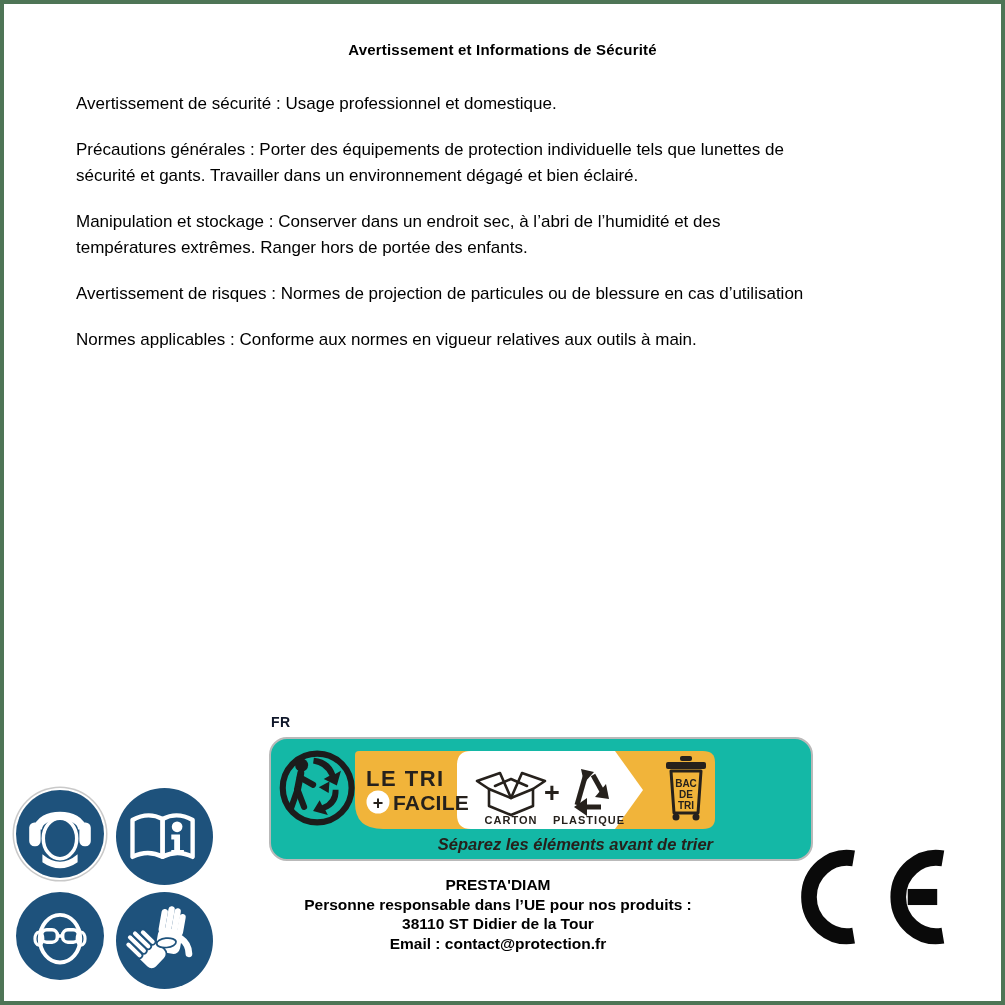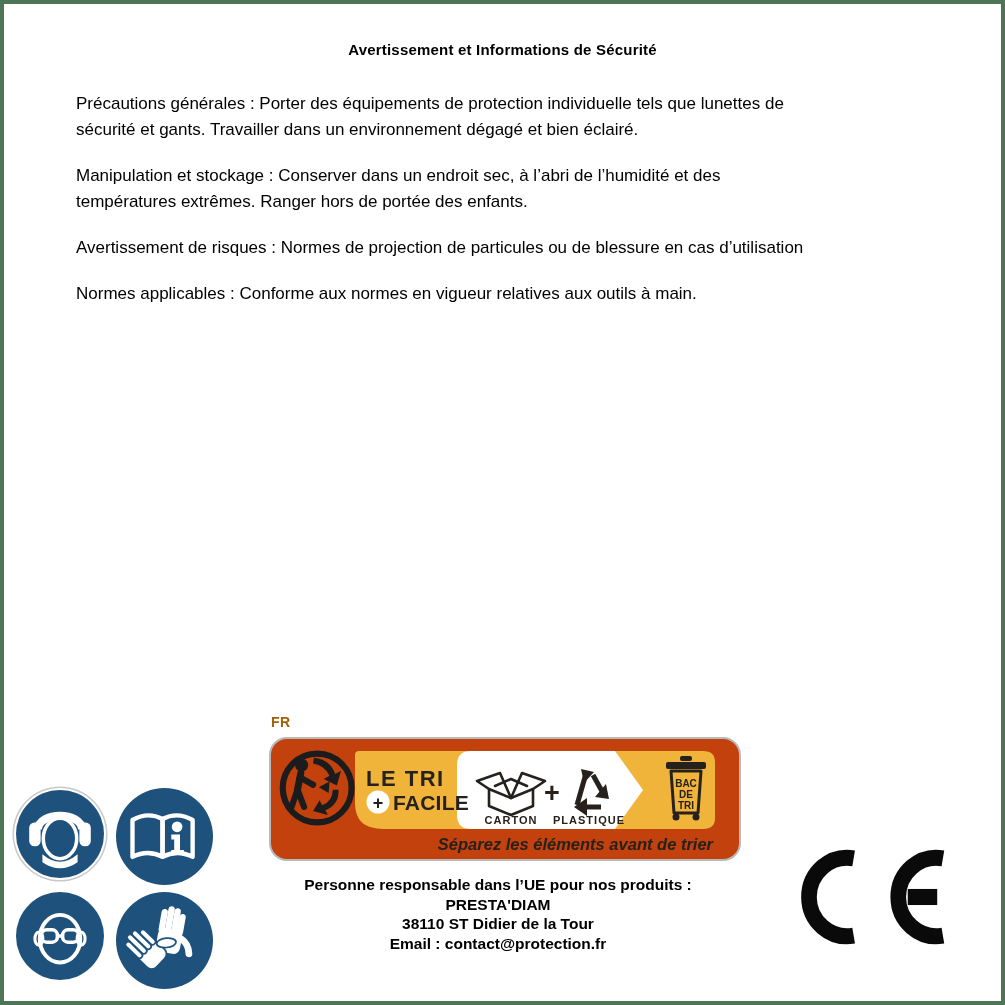--- a/index.html
+++ b/index.html
@@ -17,24 +17,24 @@
   .content p { margin:0 0 20px 0; }
   .content .line { font-size:17px; line-height:26px; white-space:nowrap; }
 
   
   .sign { position:absolute; border-radius:50%; }
   .sign svg { display:block; width:100%; height:100%; }
   .sign.ringed { box-shadow:0 0 0 2px #fff, 0 0 0 3.5px #c9c9c9; }
   .front-glove { fill:#fff; stroke:#1e527c; stroke-width:1.8px; }
 
   
-  .fr-tag { position:absolute; left:267px; top:710px; font-size:14px; font-weight:bold; letter-spacing:.5px; color:#a16207; }
+  .fr-tag { position:absolute; left:267px; top:710px; font-size:14px; font-weight:bold; letter-spacing:.5px; color:#0f172a; }
   .tri-label {
-    position:absolute; left:265px; top:733px; width:472px; height:124px;
-    background:#c2410c; border:2px solid #b9b9b9; border-radius:18px;
+    position:absolute; left:265px; top:733px; width:544px; height:124px;
+    background:#14b8a6; border:2px solid #b9b9b9; border-radius:18px;
   }
   .tri-label svg { display:block; width:454px; height:120px; }
   svg text { font-family:"Liberation Sans", sans-serif; }
   .lt-big   { font-weight:bold; font-size:22px; fill:#26211c; letter-spacing:1.5px; }
   .lt-big2  { font-weight:bold; font-size:21px; fill:#26211c; letter-spacing:.2px; }
   .lt-plus  { font-weight:bold; font-size:18px; fill:#26211c; }
   .lt-plusbig { font-weight:bold; font-size:27px; fill:#26211c; }
   .lt-mat   { font-weight:bold; font-size:11px; fill:#26211c; letter-spacing:1px; }
   .lt-bin   { font-weight:bold; font-size:10px; fill:#26211c; }
   .lt-sep   { font-style:italic; font-weight:bold; font-size:16.5px; fill:#26211c; }
@@ -50,20 +50,23 @@
   .ce svg { display:block; }
 </style>
 </head>
 <body>
 
 <div class="page">
 
   <div class="doc-title">Avertissement et Informations de Sécurité</div>
 
   <div class="content">
+    <p>
+      <span class="line" style="display:block">Avertissement de sécurité : Usage professionnel et domestique.</span>
+    </p>
     <p>
       <span class="line" style="display:block">Précautions générales : Porter des équipements de protection individuelle tels que lunettes de</span>
       <span class="line" style="display:block">sécurité et gants. Travailler dans un environnement dégagé et bien éclairé.</span>
     </p>
     <p>
       <span class="line" style="display:block">Manipulation et stockage : Conserver dans un endroit sec, à l’abri de l’humidité et des</span>
       <span class="line" style="display:block">températures extrêmes. Ranger hors de portée des enfants.</span>
     </p>
     <p>
       <span class="line" style="display:block">Avertissement de risques : Normes de projection de particules ou de blessure en cas d’utilisation</span>
@@ -183,22 +186,22 @@
       </g>
       <text class="lt-bin" x="415" y="48" text-anchor="middle">BAC</text>
       <text class="lt-bin" x="415" y="59" text-anchor="middle">DE</text>
       <text class="lt-bin" x="415" y="70" text-anchor="middle">TRI</text>
 
       <text class="lt-sep" x="442" y="111" text-anchor="end">Séparez les éléments avant de trier</text>
     </svg>
   </div>
 
   <div class="resp">
+    <div>PRESTA'DIAM</div>
     <div>Personne responsable dans l’UE pour nos produits :</div>
-    <div>PRESTA'DIAM</div>
     <div>38110 ST Didier de la Tour</div>
     <div>Email : contact@protection.fr</div>
   </div>
 
   <div class="ce">
     <svg width="150" height="104" viewBox="0 0 163 110" preserveAspectRatio="none">
       <path d="M57.2 14.1 A41.5 41.5 0 1 0 57.2 95.9" stroke="#0a0a0a" stroke-width="17" fill="none"></path>
       <path d="M154.2 14.1 A41.5 41.5 0 1 0 154.2 95.9" stroke="#0a0a0a" stroke-width="17" fill="none"></path>
       <path d="M116 55 H148" stroke="#0a0a0a" stroke-width="17" fill="none"></path>
     </svg>

